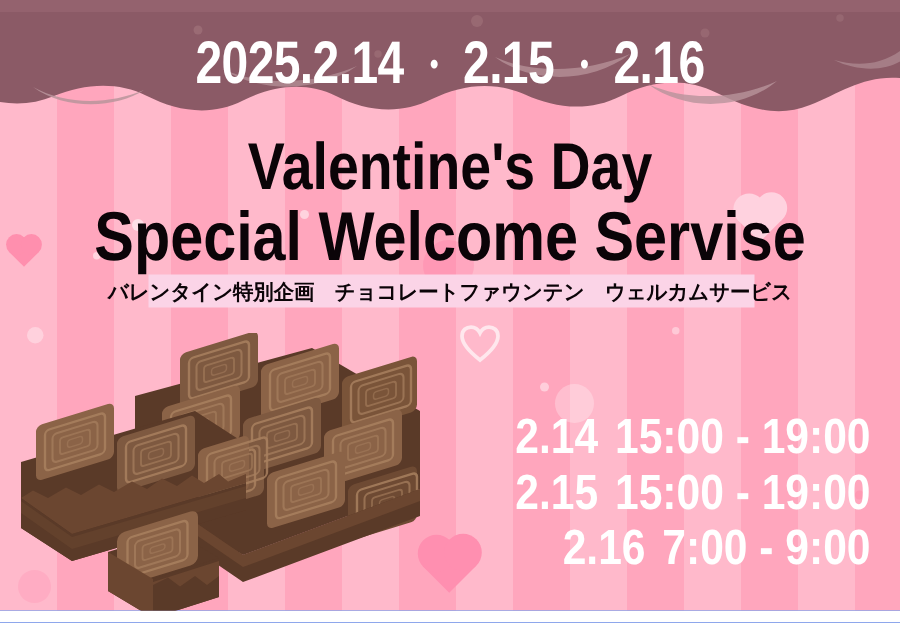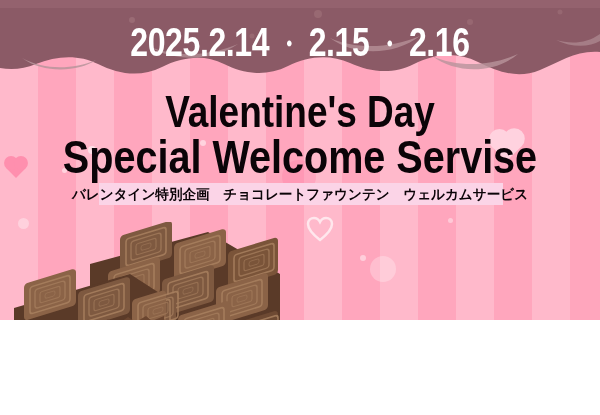--- a/index.html
+++ b/index.html
@@ -3,21 +3,21 @@
 <meta charset="utf-8">
 <style>
   * { margin:0; padding:0; box-sizing:border-box; }
   html, body {
     width:600px; height:415px;
     font-family:"Liberation Sans", sans-serif;
     overflow:hidden;
   }
   #poster {
     position:relative;
-    width:600px; height:320px;
+    width:600px; height:407px;
     background:#1d4ed8;
     overflow:hidden;
   }
 
   
   .stripes {
     position:absolute; inset:0;
     background:repeating-linear-gradient(
       to right,
       #FFB9CB 0px, #FFB9CB 38px,
@@ -277,14 +277,25 @@
       <rect x="17" y="13" width="20" height="10" rx="2" fill="none" stroke="#A8805F" stroke-width="1.2" opacity="0.6"></rect>
       <rect x="22" y="16" width="10" height="4" rx="2" fill="none" stroke="#A8805F" stroke-width="1" opacity="0.5"></rect>
     </g>
 
     <path d="M60,146 L60,172 L90,190 L90,164 Z" fill="#6B4630"></path>
     <path d="M90,164 L90,190 L134,176 L134,150 Z" fill="#5A3A28"></path>
 
     <path d="M90,168 L100,163 L108,169 L118,162 L126,168 L134,162 L134,152 L90,166 Z" fill="#6B4630"></path>
   </svg>
 
+  <div class="schedule">
+    <div class="sched-row">
+      <span class="sched-day">2.14</span><span>15:00 - 19:00</span>
+    </div>
+    <div class="sched-row">
+      <span class="sched-day">2.15</span><span>15:00 - 19:00</span>
+    </div>
+    <div class="sched-row">
+      <span class="sched-day">2.16</span><span>7:00 - 9:00</span>
+    </div>
+  </div>
 
 </div>
 
 </body></html>

